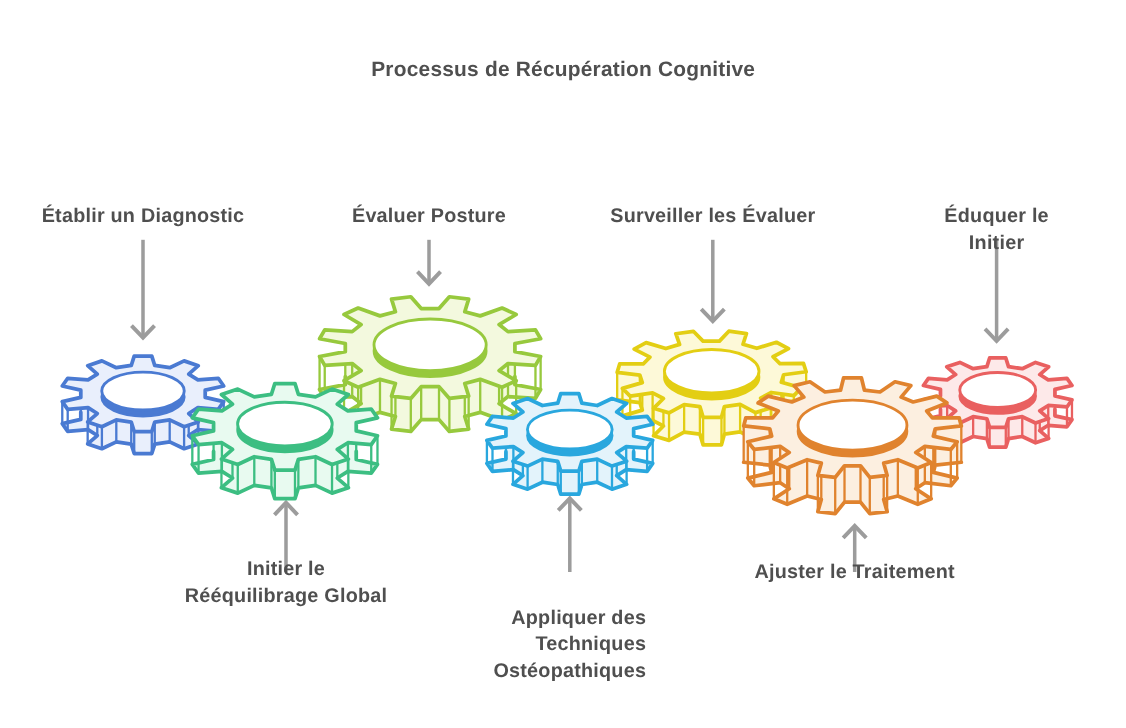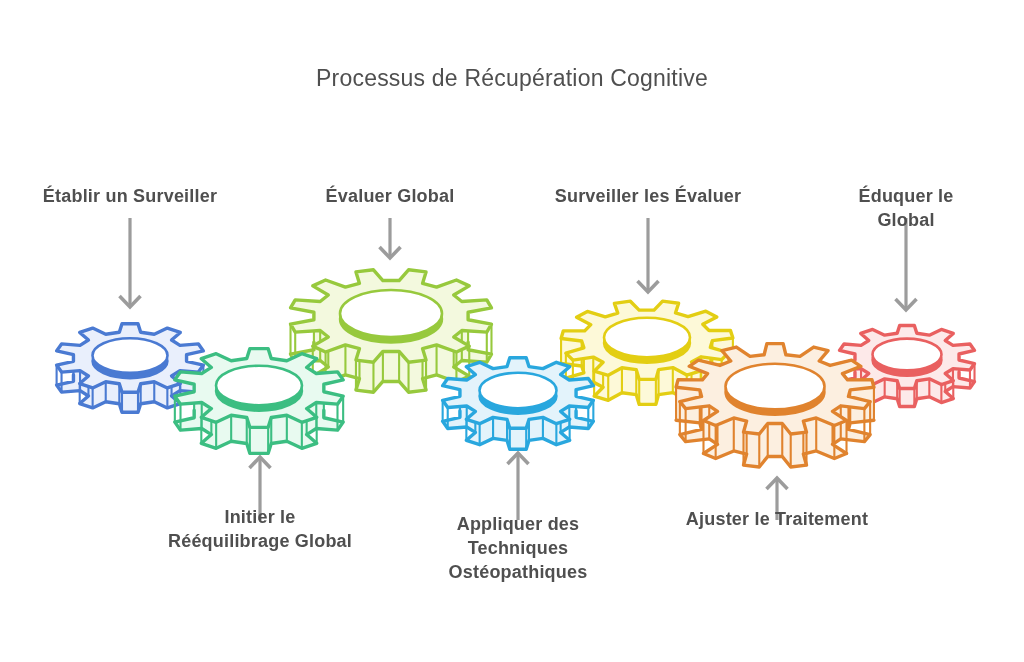--- a/index.html
+++ b/index.html
@@ -8,25 +8,25 @@
     background: #ffffff;
     font-family: "Liberation Sans", sans-serif;
     overflow: hidden;
   }
   .stage {
     position: relative;
     width: 1024px; height: 662px;
   }
   .diagram-title {
     position: absolute;
-    left: 0; top: 65px;
+    left: 0; top: 53px;
     width: 100%;
     text-align: center;
-    font-size: 23px;
-    font-weight: 400;
+    font-size: 19px;
+    font-weight: 700;
     color: #4f4f4f;
     letter-spacing: 0.2px;
   }
   .step-label {
     position: absolute;
     transform: translateX(-50%);
     text-align: center;
     font-size: 18px;
     font-weight: 600;
     color: #4f4f4f;
@@ -126,24 +126,24 @@
         <path d="M873.9260047065198,387.2396002051619L850.2180309793937,389.8363168881206L848.4674267711144,396.46837736381246L870.1355442649827,401.5995353407578L864.3731021279737,408.588918478324L840.7573547748192,405.8200803256919L832.5071148138696,411.31824691968393L846.5094365105429,420.49371276417384L834.345898914548,425.45065160016117L816.2324610533653,417.95056606458917L803.3726158886293,421.05527507028825L806.5013786336689,432.1730601337004L790.723265455412,433.961979718373L782.2617074096081,423.4488260102317L767.7382925903919,423.4488260102317L759.276734544588,433.961979718373L743.4986213663311,432.17306013370046L746.6273841113708,421.05527507028825L733.7675389466347,417.95056606458917L715.654101085452,425.45065160016117L703.4905634894571,420.49371276417384L717.4928851861304,411.318246919684L709.2426452251808,405.8200803256919L685.6268978720263,408.588918478324L679.8644557350173,401.5995353407578L701.5325732288856,396.46837736381246L699.7819690206063,389.8363168881206L676.0739952934802,387.2396002051619L676.0739952934802,420.2396002051619L699.7819690206063,422.8363168881206L701.5325732288856,429.46837736381246L679.8644557350173,434.5995353407578L685.6268978720263,441.588918478324L709.2426452251808,438.8200803256919L717.4928851861304,444.318246919684L703.4905634894571,453.49371276417384L715.654101085452,458.45065160016117L733.7675389466347,450.95056606458917L746.6273841113708,454.05527507028825L743.4986213663311,465.17306013370046L759.276734544588,466.961979718373L767.7382925903919,456.4488260102317L782.2617074096081,456.4488260102317L790.723265455412,466.961979718373L806.5013786336689,465.1730601337004L803.3726158886293,454.05527507028825L816.2324610533653,450.95056606458917L834.345898914548,458.45065160016117L846.5094365105429,453.49371276417384L832.5071148138696,444.31824691968393L840.7573547748192,438.8200803256919L864.3731021279737,441.588918478324L870.1355442649827,434.5995353407578L848.4674267711144,429.46837736381246L850.2180309793937,422.8363168881206L873.9260047065198,420.2396002051619Z" fill="#fcefe0" stroke="none"></path>
         <path d="M873.9260047065198,420.2396002051619L850.2180309793937,422.8363168881206L848.4674267711144,429.46837736381246L870.1355442649827,434.5995353407578L864.3731021279737,441.588918478324L840.7573547748192,438.8200803256919L832.5071148138696,444.31824691968393L846.5094365105429,453.49371276417384L834.345898914548,458.45065160016117L816.2324610533653,450.95056606458917L803.3726158886293,454.05527507028825L806.5013786336689,465.1730601337004L790.723265455412,466.961979718373L782.2617074096081,456.4488260102317L767.7382925903919,456.4488260102317L759.276734544588,466.961979718373L743.4986213663311,465.17306013370046L746.6273841113708,454.05527507028825L733.7675389466347,450.95056606458917L715.654101085452,458.45065160016117L703.4905634894571,453.49371276417384L717.4928851861304,444.318246919684L709.2426452251808,438.8200803256919L685.6268978720263,441.588918478324L679.8644557350173,434.5995353407578L701.5325732288856,429.46837736381246L699.7819690206063,422.8363168881206L676.0739952934802,420.2396002051619" fill="none" stroke="#e0832e" stroke-width="3.4" stroke-linejoin="round" stroke-linecap="round"></path>
         <path d="M873.9260047065198,387.2396002051619L873.9260047065198,420.2396002051619M850.2180309793937,389.8363168881206L850.2180309793937,422.8363168881206M848.4674267711144,396.46837736381246L848.4674267711144,429.46837736381246M870.1355442649827,401.5995353407578L870.1355442649827,434.5995353407578M864.3731021279737,408.588918478324L864.3731021279737,441.588918478324M840.7573547748192,405.8200803256919L840.7573547748192,438.8200803256919M832.5071148138696,411.31824691968393L832.5071148138696,444.31824691968393M846.5094365105429,420.49371276417384L846.5094365105429,453.49371276417384M834.345898914548,425.45065160016117L834.345898914548,458.45065160016117M816.2324610533653,417.95056606458917L816.2324610533653,450.95056606458917M803.3726158886293,421.05527507028825L803.3726158886293,454.05527507028825M806.5013786336689,432.1730601337004L806.5013786336689,465.1730601337004M790.723265455412,433.961979718373L790.723265455412,466.961979718373M782.2617074096081,423.4488260102317L782.2617074096081,456.4488260102317M767.7382925903919,423.4488260102317L767.7382925903919,456.4488260102317M759.276734544588,433.961979718373L759.276734544588,466.961979718373M743.4986213663311,432.17306013370046L743.4986213663311,465.17306013370046M746.6273841113708,421.05527507028825L746.6273841113708,454.05527507028825M733.7675389466347,417.95056606458917L733.7675389466347,450.95056606458917M715.654101085452,425.45065160016117L715.654101085452,458.45065160016117M703.4905634894571,420.49371276417384L703.4905634894571,453.49371276417384M717.4928851861304,411.318246919684L717.4928851861304,444.318246919684M709.2426452251808,405.8200803256919L709.2426452251808,438.8200803256919M685.6268978720263,408.588918478324L685.6268978720263,441.588918478324M679.8644557350173,401.5995353407578L679.8644557350173,434.5995353407578M701.5325732288856,396.46837736381246L701.5325732288856,429.46837736381246M699.7819690206063,389.8363168881206L699.7819690206063,422.8363168881206M676.0739952934802,387.2396002051619L676.0739952934802,420.2396002051619" fill="none" stroke="#e0832e" stroke-width="2.1" stroke-linecap="round"></path>
         <path d="M783.1251589410807,343.6136347872431L785.8713560895882,354.75278771243933L799.9727468693904,356.35160081842423L813.6579108153808,347.0754326070961L828.0468527029207,350.5493062726382L819.2249623824857,360.9995982178853L830.0958944748165,365.42976872104543L851.5849190823673,360.14164357085525L860.816151794398,366.2935683098798L842.4471627621288,373.66096333019203L847.5972366335689,379.90759255759565L871.9672453359104,379.81895621163534L873.9260047065198,387.2396002051619L850.2180309793937,389.8363168881206L848.4674267711144,396.46837736381246L870.1355442649827,401.5995353407578L864.3731021279737,408.588918478324L840.7573547748192,405.8200803256919L832.5071148138696,411.31824691968393L846.5094365105429,420.49371276417384L834.345898914548,425.45065160016117L816.2324610533653,417.95056606458917L803.3726158886293,421.05527507028825L806.5013786336689,432.1730601337004L790.723265455412,433.961979718373L782.2617074096081,423.4488260102317L767.7382925903919,423.4488260102317L759.276734544588,433.961979718373L743.4986213663311,432.17306013370046L746.6273841113708,421.05527507028825L733.7675389466347,417.95056606458917L715.654101085452,425.45065160016117L703.4905634894571,420.49371276417384L717.4928851861304,411.318246919684L709.2426452251808,405.8200803256919L685.6268978720263,408.588918478324L679.8644557350173,401.5995353407578L701.5325732288856,396.46837736381246L699.7819690206063,389.8363168881206L676.0739952934802,387.2396002051619L678.0327546640896,379.8189562116354L702.4027633664311,379.90759255759565L707.5528372378712,373.66096333019203L689.183848205602,366.2935683098798L698.4150809176327,360.14164357085525L719.9041055251835,365.42976872104543L730.7750376175143,360.9995982178853L721.9531472970793,350.54930627263826L736.3420891846191,347.07543260709616L750.0272531306096,356.35160081842423L764.1286439104117,354.75278771243933L766.8748410589193,343.6136347872431Z" fill="#fcefe0" stroke="#e0832e" stroke-width="3.4" stroke-linejoin="round"></path>
         <ellipse cx="775" cy="392" rx="49.5" ry="22.77" fill="#e0832e" stroke="#e0832e" stroke-width="2.4"></ellipse>
         <ellipse cx="775" cy="386.5" rx="49.5" ry="22.77" fill="#ffffff" stroke="#e0832e" stroke-width="2.6"></ellipse>
       </g>
     </svg>
 
   <div>
-    <div class="step-label" style="left: 130px; top: 184px;">Établir un Surveiller</div>
+    <div class="step-label" style="left: 130px; top: 184px;">Établir un Diagnostic</div>
     <div class="step-label" style="left: 260px; top: 505px;">Initier le
 Rééquilibrage Global</div>
-    <div class="step-label" style="left: 390px; top: 184px;">Évaluer Global</div>
-    <div class="step-label" style="left: 518px; top: 512px;">Appliquer des
+    <div class="step-label" style="left: 390px; top: 184px;">Évaluer Posture</div>
+    <div class="step-label" style="left: 518px; top: 549px; text-align: right;">Appliquer des
 Techniques
 Ostéopathiques</div>
     <div class="step-label" style="left: 648px; top: 184px;">Surveiller les Évaluer</div>
     <div class="step-label" style="left: 777px; top: 507px;">Ajuster le Traitement</div>
-    <div class="step-label" style="left: 906px; top: 184px;">Éduquer le Global</div>
+    <div class="step-label" style="left: 906px; top: 184px;">Éduquer le Initier</div>
   </div>
 </div>
 
 </body></html>

